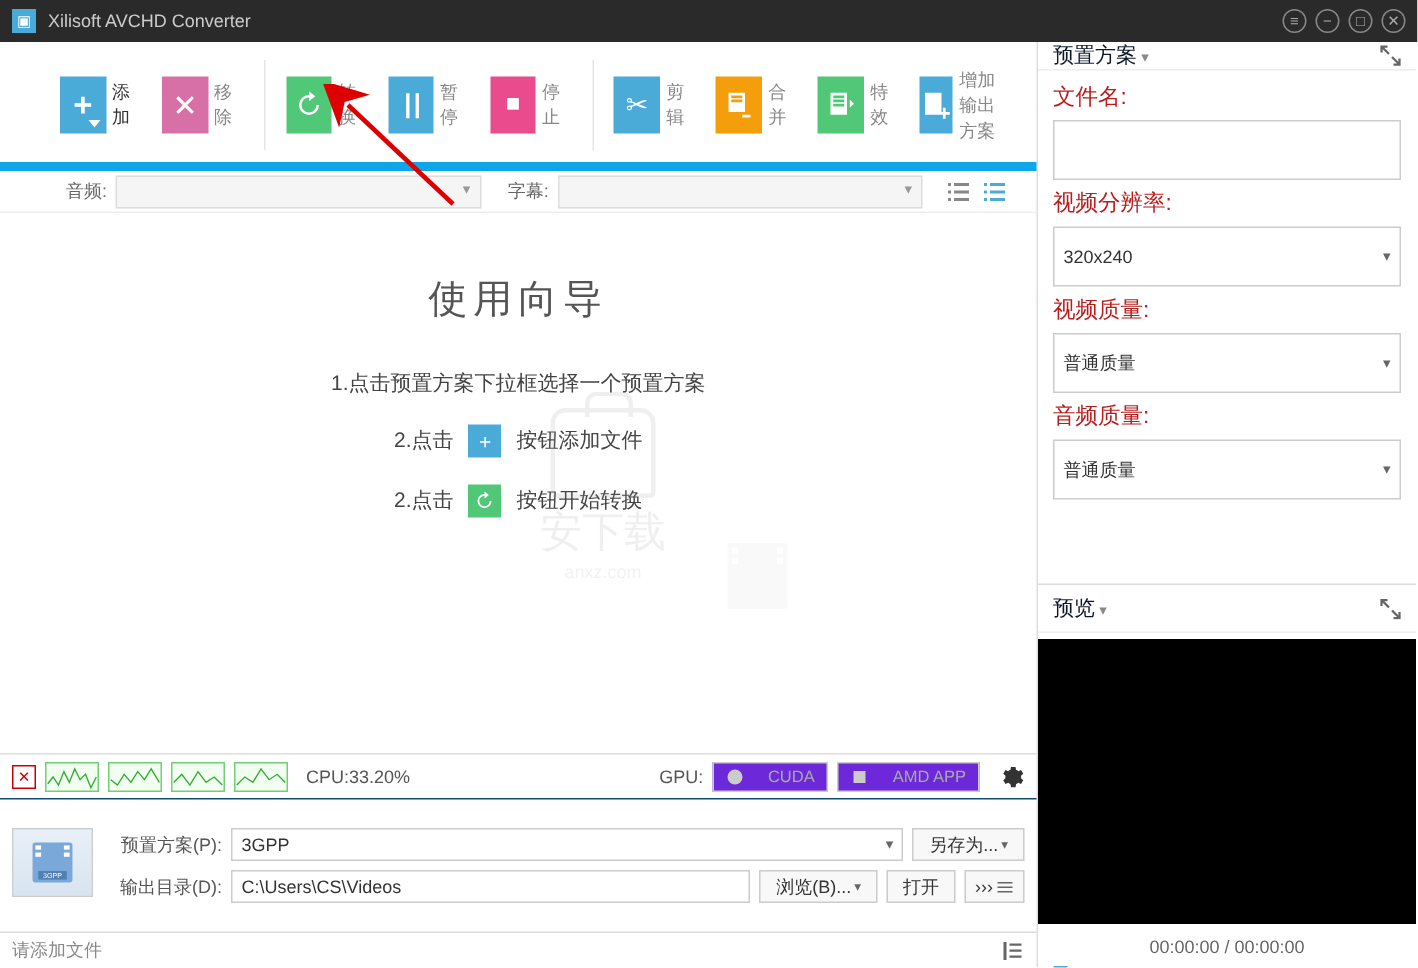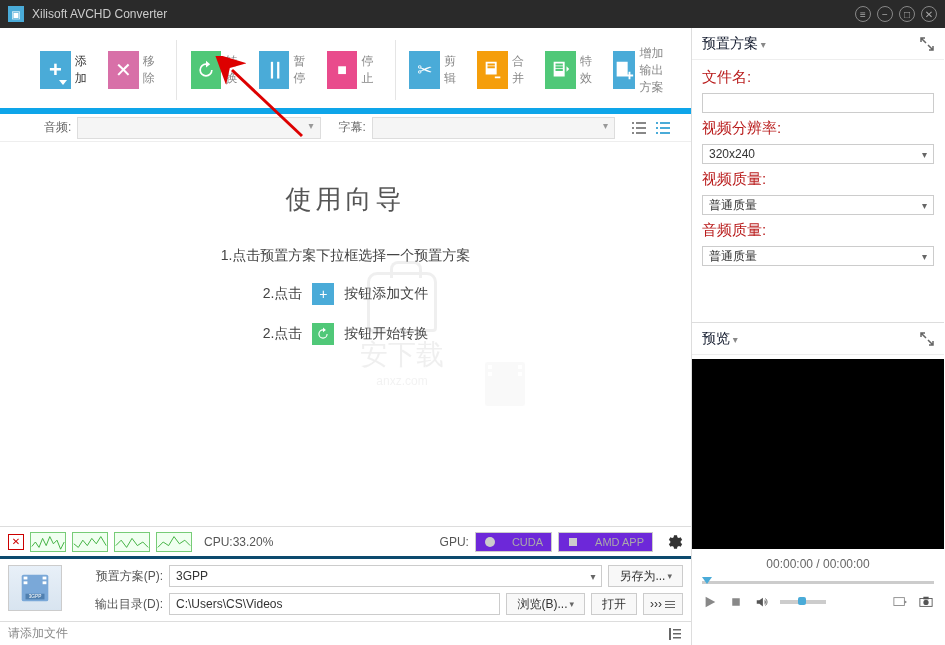--- a/index.html
+++ b/index.html
@@ -72,21 +72,21 @@
 .cpu-row { height:30px; border-top:1px solid #ddd; display:flex; align-items:center; padding:0 8px; gap:6px; }
 .cpu-x { width:16px; height:16px; border:1px solid #c00; color:#c00; display:flex; align-items:center; justify-content:center; font-size:10px; cursor:pointer; }
 .cpugraph { width:36px; height:20px; border:1px solid #7c7; background:#f0fff0; position:relative; overflow:hidden; }
 .cpugraph svg { width:100%; height:100%; }
 .cpu-text { color:#555; margin-left:6px; }
 .cpu-row .spacer { flex:1; }
 .gpu-btn { height:20px; padding:0 8px; border:1px solid #ccc; background:#6d28d9; color:#aaa; display:flex; align-items:center; gap:16px; font-size:11px; }
 .gear { width:18px; height:18px; cursor:pointer; margin-left:6px; }
 
 
-.bottom-settings { border-top:3px solid #0c4a6e; padding:6px 8px; display:flex; gap:23px; }
+.bottom-settings { border-top:1px solid #0c4a6e; padding:19px 8px; display:flex; gap:8px; }
 .thumb { width:54px; height:46px; border:1px solid #ccc; background:linear-gradient(#e8f0f8,#d8e4f0); display:flex; align-items:center; justify-content:center; position:relative; }
 .thumb svg { width:38px; height:38px; }
 .settings-rows { flex:1; display:flex; flex-direction:column; gap:6px; }
 .srow { display:flex; align-items:center; gap:6px; }
 .srow .slbl { width:78px; text-align:right; color:#555; }
 .srow .sinput { flex:1; height:22px; border:1px solid #ccc; padding:0 6px; display:flex; align-items:center; position:relative; background:#fff; }
 .srow .sinput.dd::after { content:"▾"; position:absolute; right:6px; color:#666; font-size:10px; }
 .srow .sbtn { height:22px; padding:0 10px; border:1px solid #ccc; background:#f8f8f8; cursor:pointer; display:flex; align-items:center; font-size:12px; white-space:nowrap; }
 .srow .sbtn.dd::after { content:" ▾"; color:#666; font-size:9px; margin-left:2px; }
 .srow .sbtn.icon { padding:0 6px; }
@@ -98,21 +98,21 @@
 
 
 .right-col { width:252px; display:flex; flex-direction:column; }
 .panel-header { height:32px; display:flex; align-items:center; padding:0 10px; border-bottom:1px solid #eee; }
 .panel-header .ptitle { flex:1; font-size:14px; color:#0f172a; }
 .panel-header .ptitle::after { content:" ▾"; font-size:10px; color:#888; }
 .panel-header .expand { width:14px; height:14px; cursor:pointer; }
 
 .preset-body { padding:8px 10px; display:flex; flex-direction:column; gap:6px; }
 .plabel { color:#b91c1c; font-size:15px; }
-.pinput { height:20px; border:1px solid #ccc; background:#fff; padding:0 6px; display:flex; align-items:center; position:relative; }
+.pinput { height:40px; border:1px solid #ccc; background:#fff; padding:0 6px; display:flex; align-items:center; position:relative; }
 .pinput.dd::after { content:"▾"; position:absolute; right:6px; color:#666; font-size:10px; }
 
 .preview-panel { border-top:1px solid #ddd; margin-top:48px; }
 .preview-video { height:190px; background:#000; margin:4px 0 2px 0; }
 .preview-time { text-align:center; color:#666; padding:6px 0; font-size:12px; }
 .preview-slider { height:10px; padding:0 10px; display:flex; align-items:center; }
 .preview-slider .track { flex:1; height:3px; background:#ccc; position:relative; }
 .preview-slider .track::before { content:""; position:absolute; left:0; top:-4px; width:0; height:0; border-left:5px solid transparent; border-right:5px solid transparent; border-top:7px solid #4aabd8; }
 .preview-controls { height:30px; display:flex; align-items:center; padding:0 10px; gap:10px; }
 .pc-btn { width:16px; height:16px; cursor:pointer; color:#888; display:flex; align-items:center; justify-content:center; }

